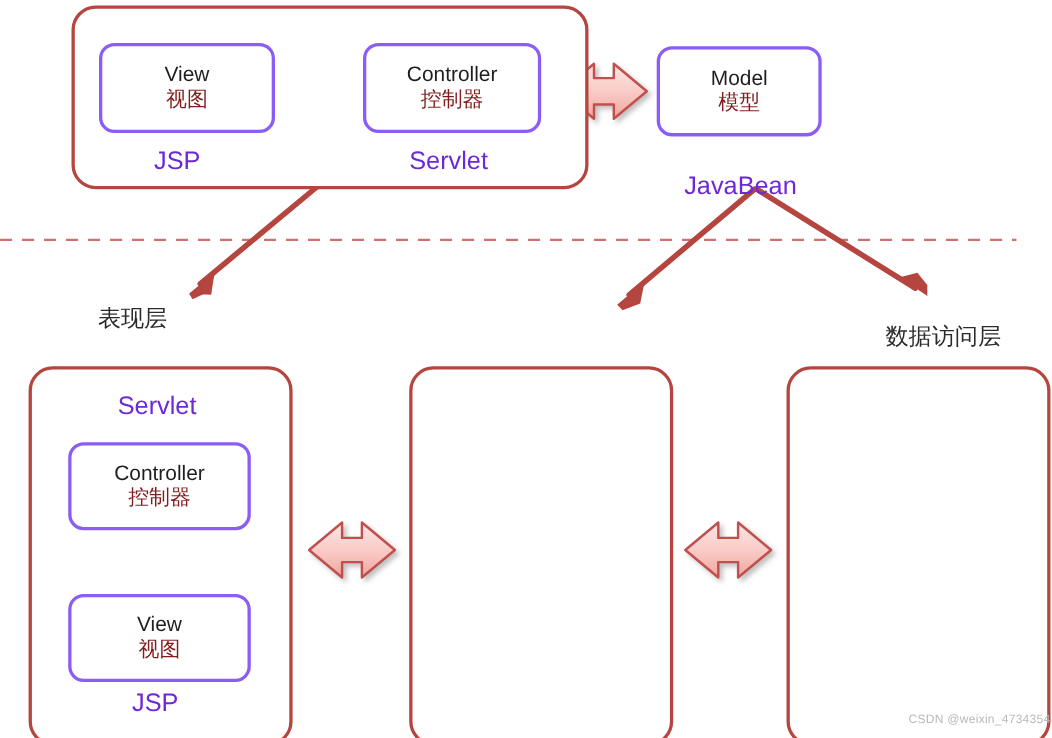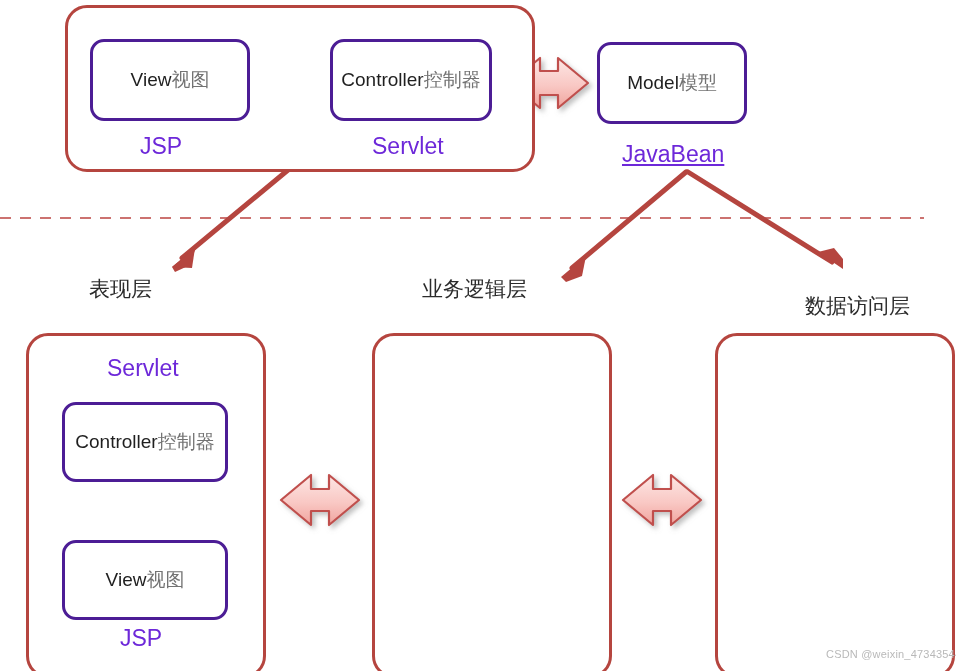--- a/index.html
+++ b/index.html
@@ -23,37 +23,38 @@
   .red-box {
     position: absolute;
     border: 3px solid #b5453f;
     border-radius: 22px;
     background: #ffffff;
     box-sizing: border-box;
   }
   
   .purple-box {
     position: absolute;
-    border: 3px solid #4c1d95;
+    border: 3px solid #8b5cf6;
     border-radius: 14px;
     background: #ffffff;
     box-sizing: border-box;
     display: flex;
+    flex-direction: column;
     align-items: center;
     justify-content: center;
     line-height: 1.18;
   }
   .purple-box .line-en {
     font-size: 19px;
     color: #1f1f1f;
     white-space: nowrap;
   }
   .purple-box .line-cn {
     font-size: 19px;
-    color: #737373;
+    color: #7f1d1d;
     white-space: nowrap;
   }
 
   
   .caption {
     position: absolute;
     font-size: 23px;
     color: #6d28d9;
     white-space: nowrap;
   }
@@ -156,25 +157,24 @@
 
   <div class="purple-box" style="left:597px; top:42px; width:150px; height:82px;">
     <span class="line-en">Model</span>
     <span class="line-cn">模型</span>
   </div>
 
   <div class="caption" style="left:140px; top:133px;">JSP</div>
 
   <div class="caption" style="left:372px; top:133px;">Servlet</div>
 
-  <div class="caption" style="left:622px; top:141px;text-decoration:underline;">JavaBean</div>
+  <div class="caption" style="left:622px; top:155px;">JavaBean</div>
 
   <div class="layer-label" style="left:89px; top:275px;">表现层</div>
 
-  <div class="layer-label" style="left:422px; top:275px;">业务逻辑层</div>
 
   <div class="layer-label" style="left:777px; top:292px;margin-left:28px;">数据访问层</div>
 
   <div class="red-box" style="left:26px; top:333px; width:240px; height:345px;"></div>
 
   <div class="caption" style="left:107px; top:355px;">Servlet</div>
 
   <div class="purple-box" style="left:62px; top:402px; width:166px; height:80px;">
     <span class="line-en">Controller</span>
     <span class="line-cn">控制器</span>

